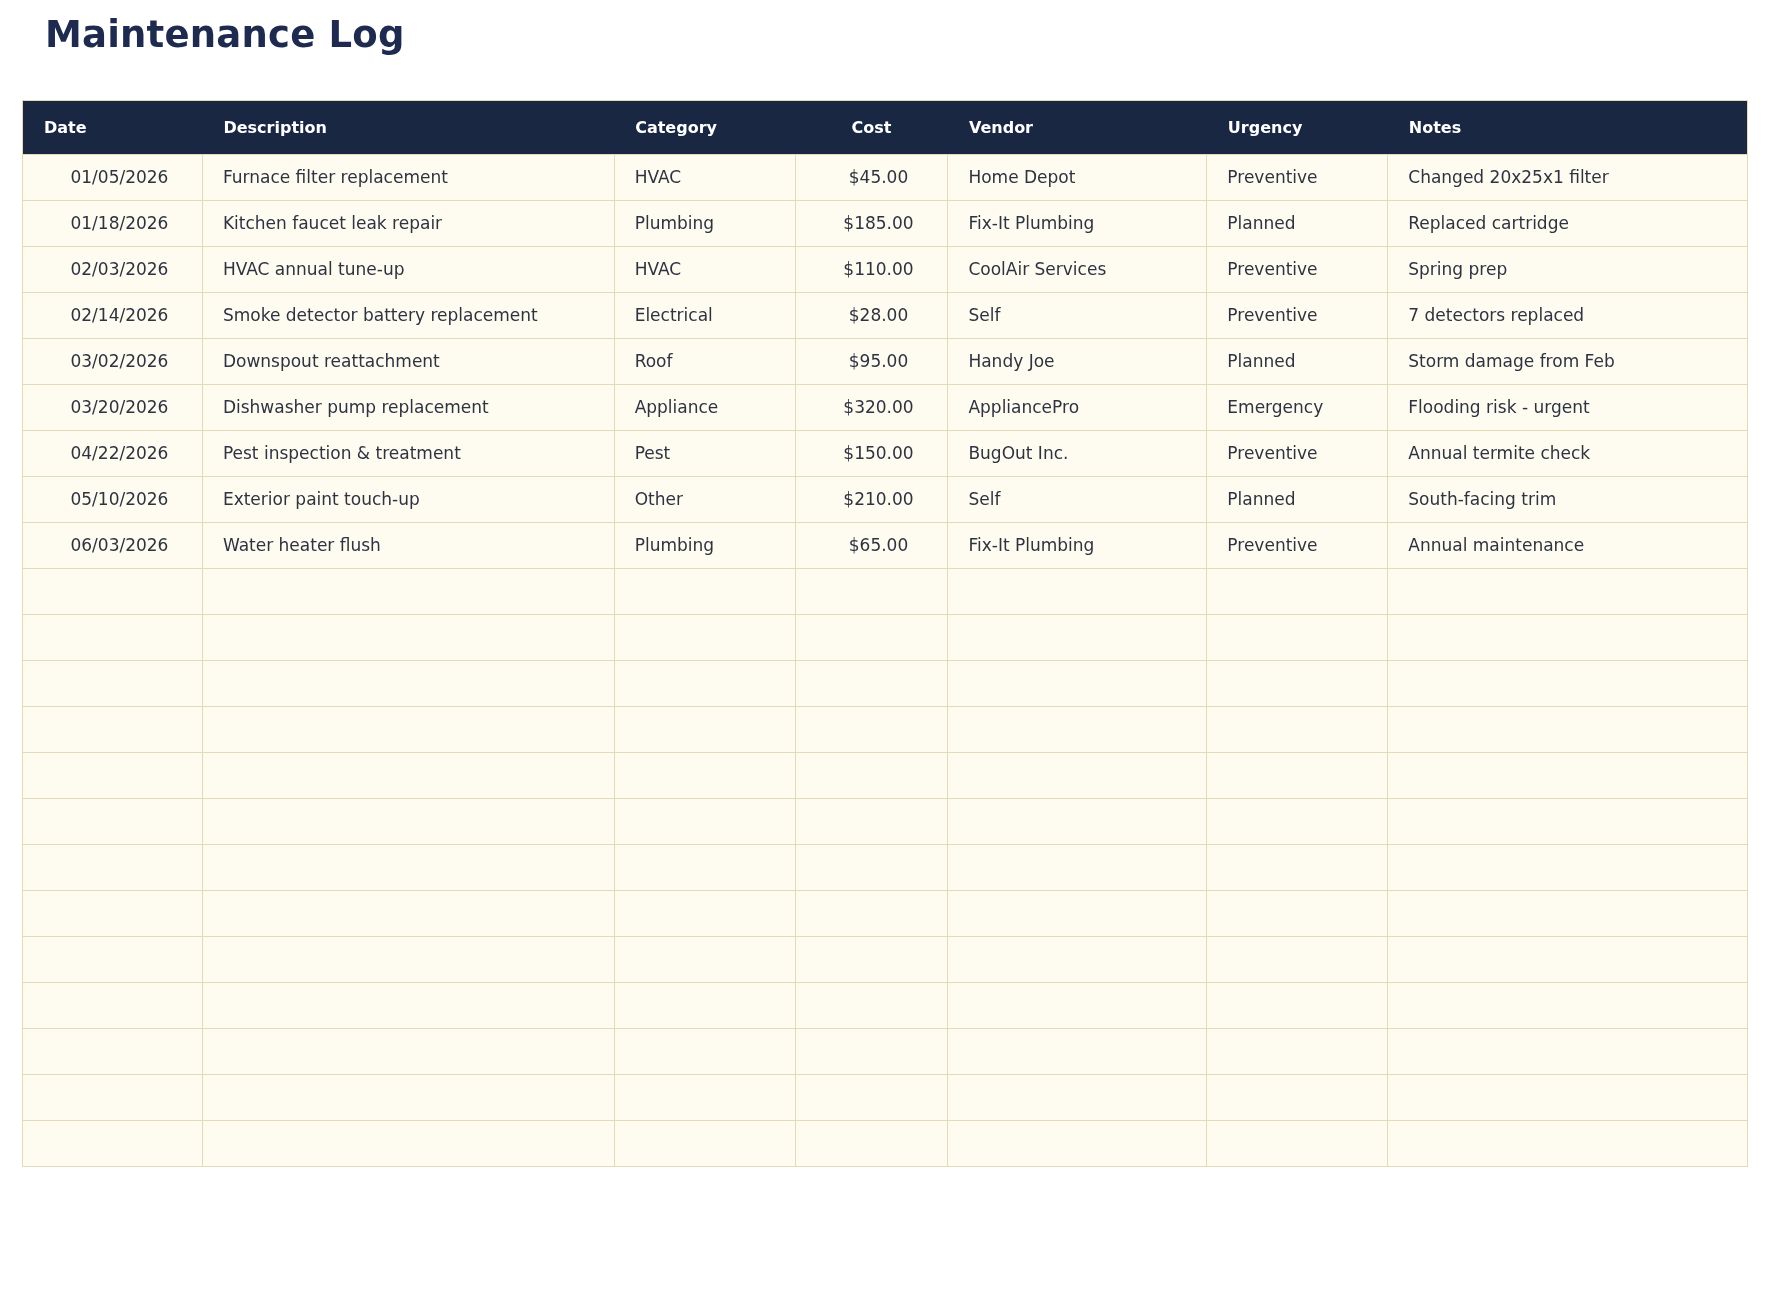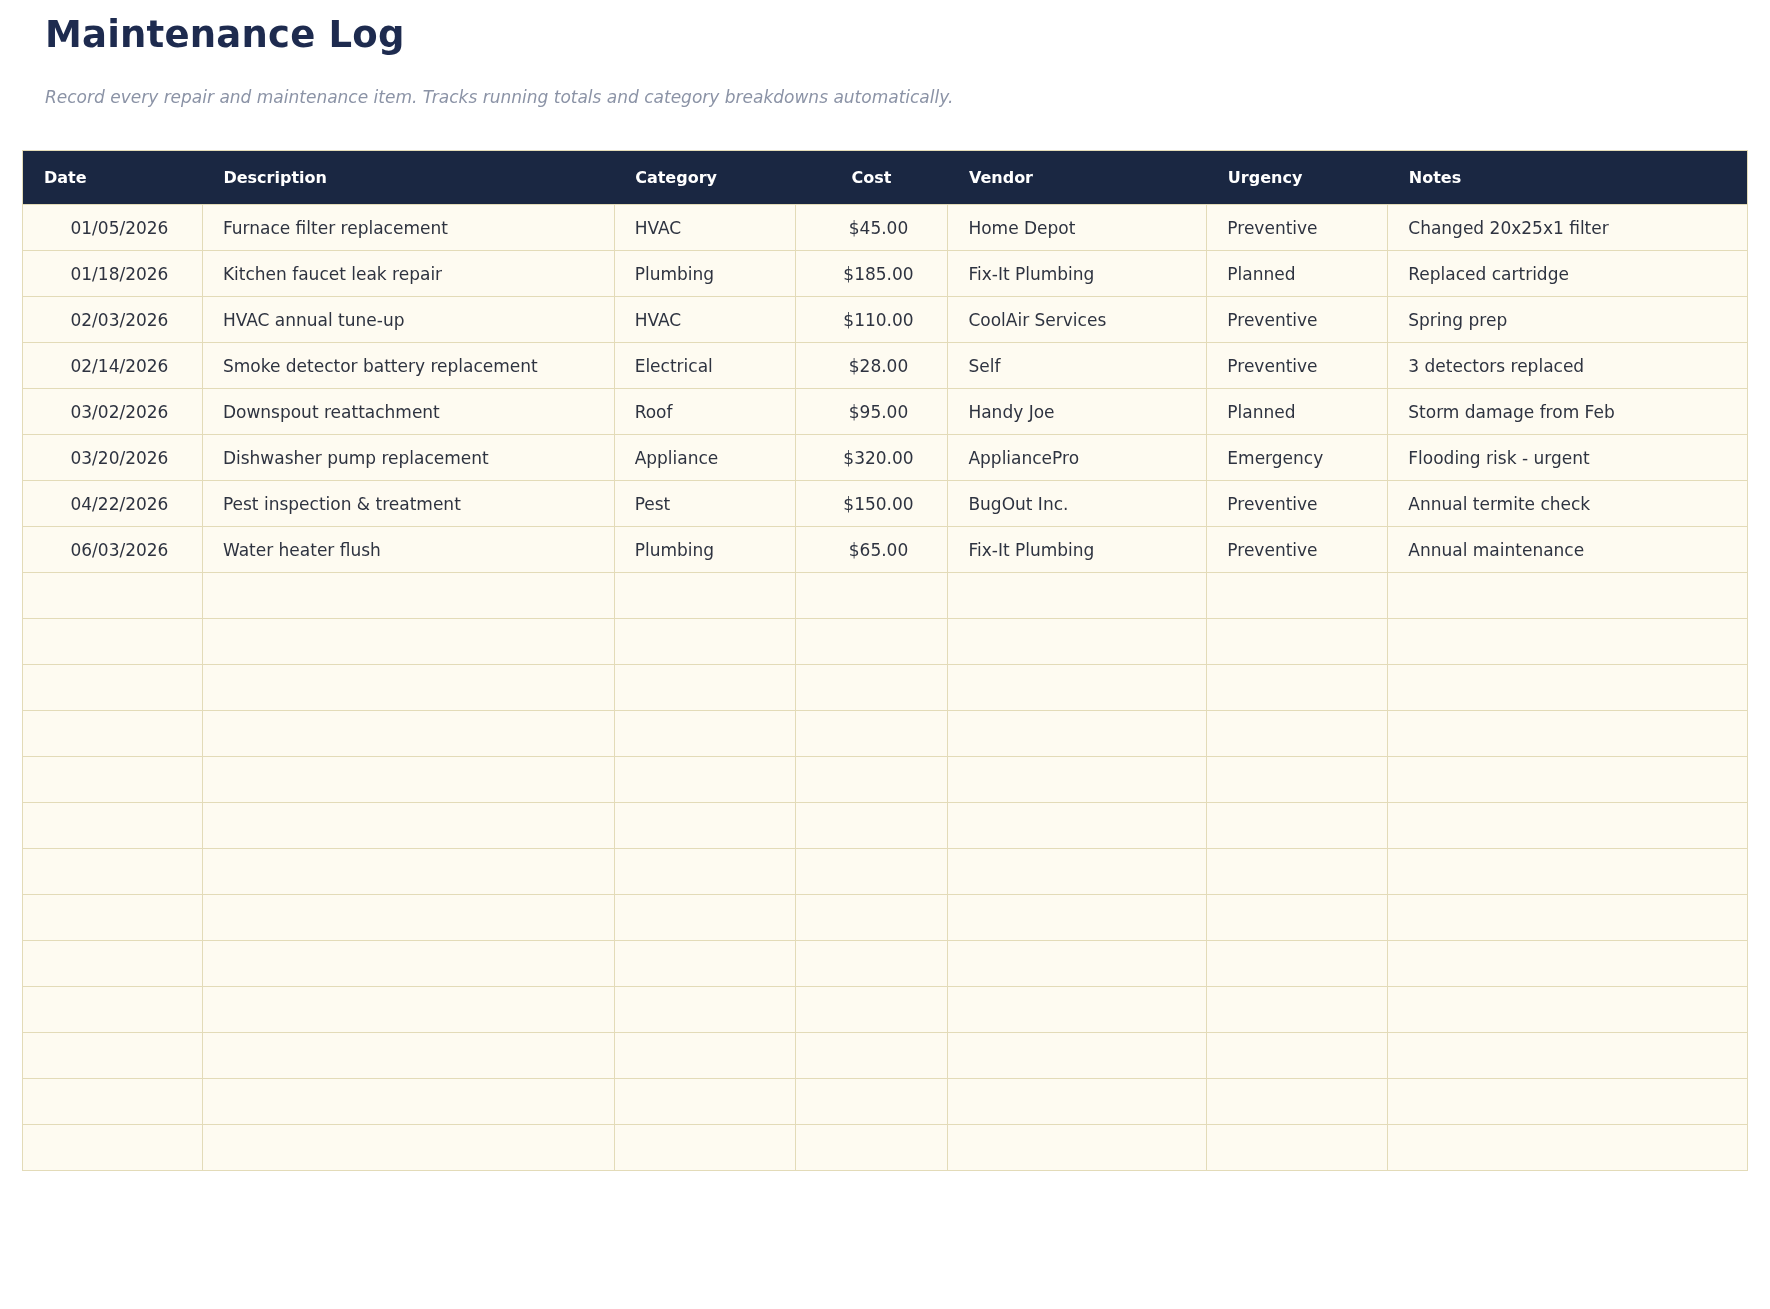--- a/index.html
+++ b/index.html
@@ -82,21 +82,20 @@
   td.align-right {
     text-align: center;
     padding-right: 6px;
   }
 </style>
 </head>
 <body>
 
 <div class="page">
   <h1 class="page-title">Maintenance Log</h1>
-  <p class="page-subtitle">Record every repair and maintenance item. Tracks running totals and category breakdowns automatically.</p>
 
   <table class="log-table">
     <colgroup id="col-group">
         <col style="width: 10.43%;">
         <col style="width: 23.87%;">
         <col style="width: 10.49%;">
         <col style="width: 8.86%;">
         <col style="width: 15.01%;">
         <col style="width: 10.49%;">
         <col style="width: 20.85%;">
@@ -140,21 +139,21 @@
           <td class="align-left">Preventive</td>
           <td class="align-left">Spring prep</td>
         </tr>
         <tr>
           <td class="align-right">02/14/2026</td>
           <td class="align-left">Smoke detector battery replacement</td>
           <td class="align-left">Electrical</td>
           <td class="align-right">$28.00</td>
           <td class="align-left">Self</td>
           <td class="align-left">Preventive</td>
-          <td class="align-left">3 detectors replaced</td>
+          <td class="align-left">7 detectors replaced</td>
         </tr>
         <tr>
           <td class="align-right">03/02/2026</td>
           <td class="align-left">Downspout reattachment</td>
           <td class="align-left">Roof</td>
           <td class="align-right">$95.00</td>
           <td class="align-left">Handy Joe</td>
           <td class="align-left">Planned</td>
           <td class="align-left">Storm damage from Feb</td>
         </tr>
@@ -170,20 +169,29 @@
         <tr>
           <td class="align-right">04/22/2026</td>
           <td class="align-left">Pest inspection &amp; treatment</td>
           <td class="align-left">Pest</td>
           <td class="align-right">$150.00</td>
           <td class="align-left">BugOut Inc.</td>
           <td class="align-left">Preventive</td>
           <td class="align-left">Annual termite check</td>
         </tr>
         <tr>
+          <td class="align-right">05/10/2026</td>
+          <td class="align-left">Exterior paint touch-up</td>
+          <td class="align-left">Other</td>
+          <td class="align-right">$210.00</td>
+          <td class="align-left">Self</td>
+          <td class="align-left">Planned</td>
+          <td class="align-left">South-facing trim</td>
+        </tr>
+        <tr>
           <td class="align-right">06/03/2026</td>
           <td class="align-left">Water heater flush</td>
           <td class="align-left">Plumbing</td>
           <td class="align-right">$65.00</td>
           <td class="align-left">Fix-It Plumbing</td>
           <td class="align-left">Preventive</td>
           <td class="align-left">Annual maintenance</td>
         </tr>
         <tr>
           <td class="align-right"></td>

